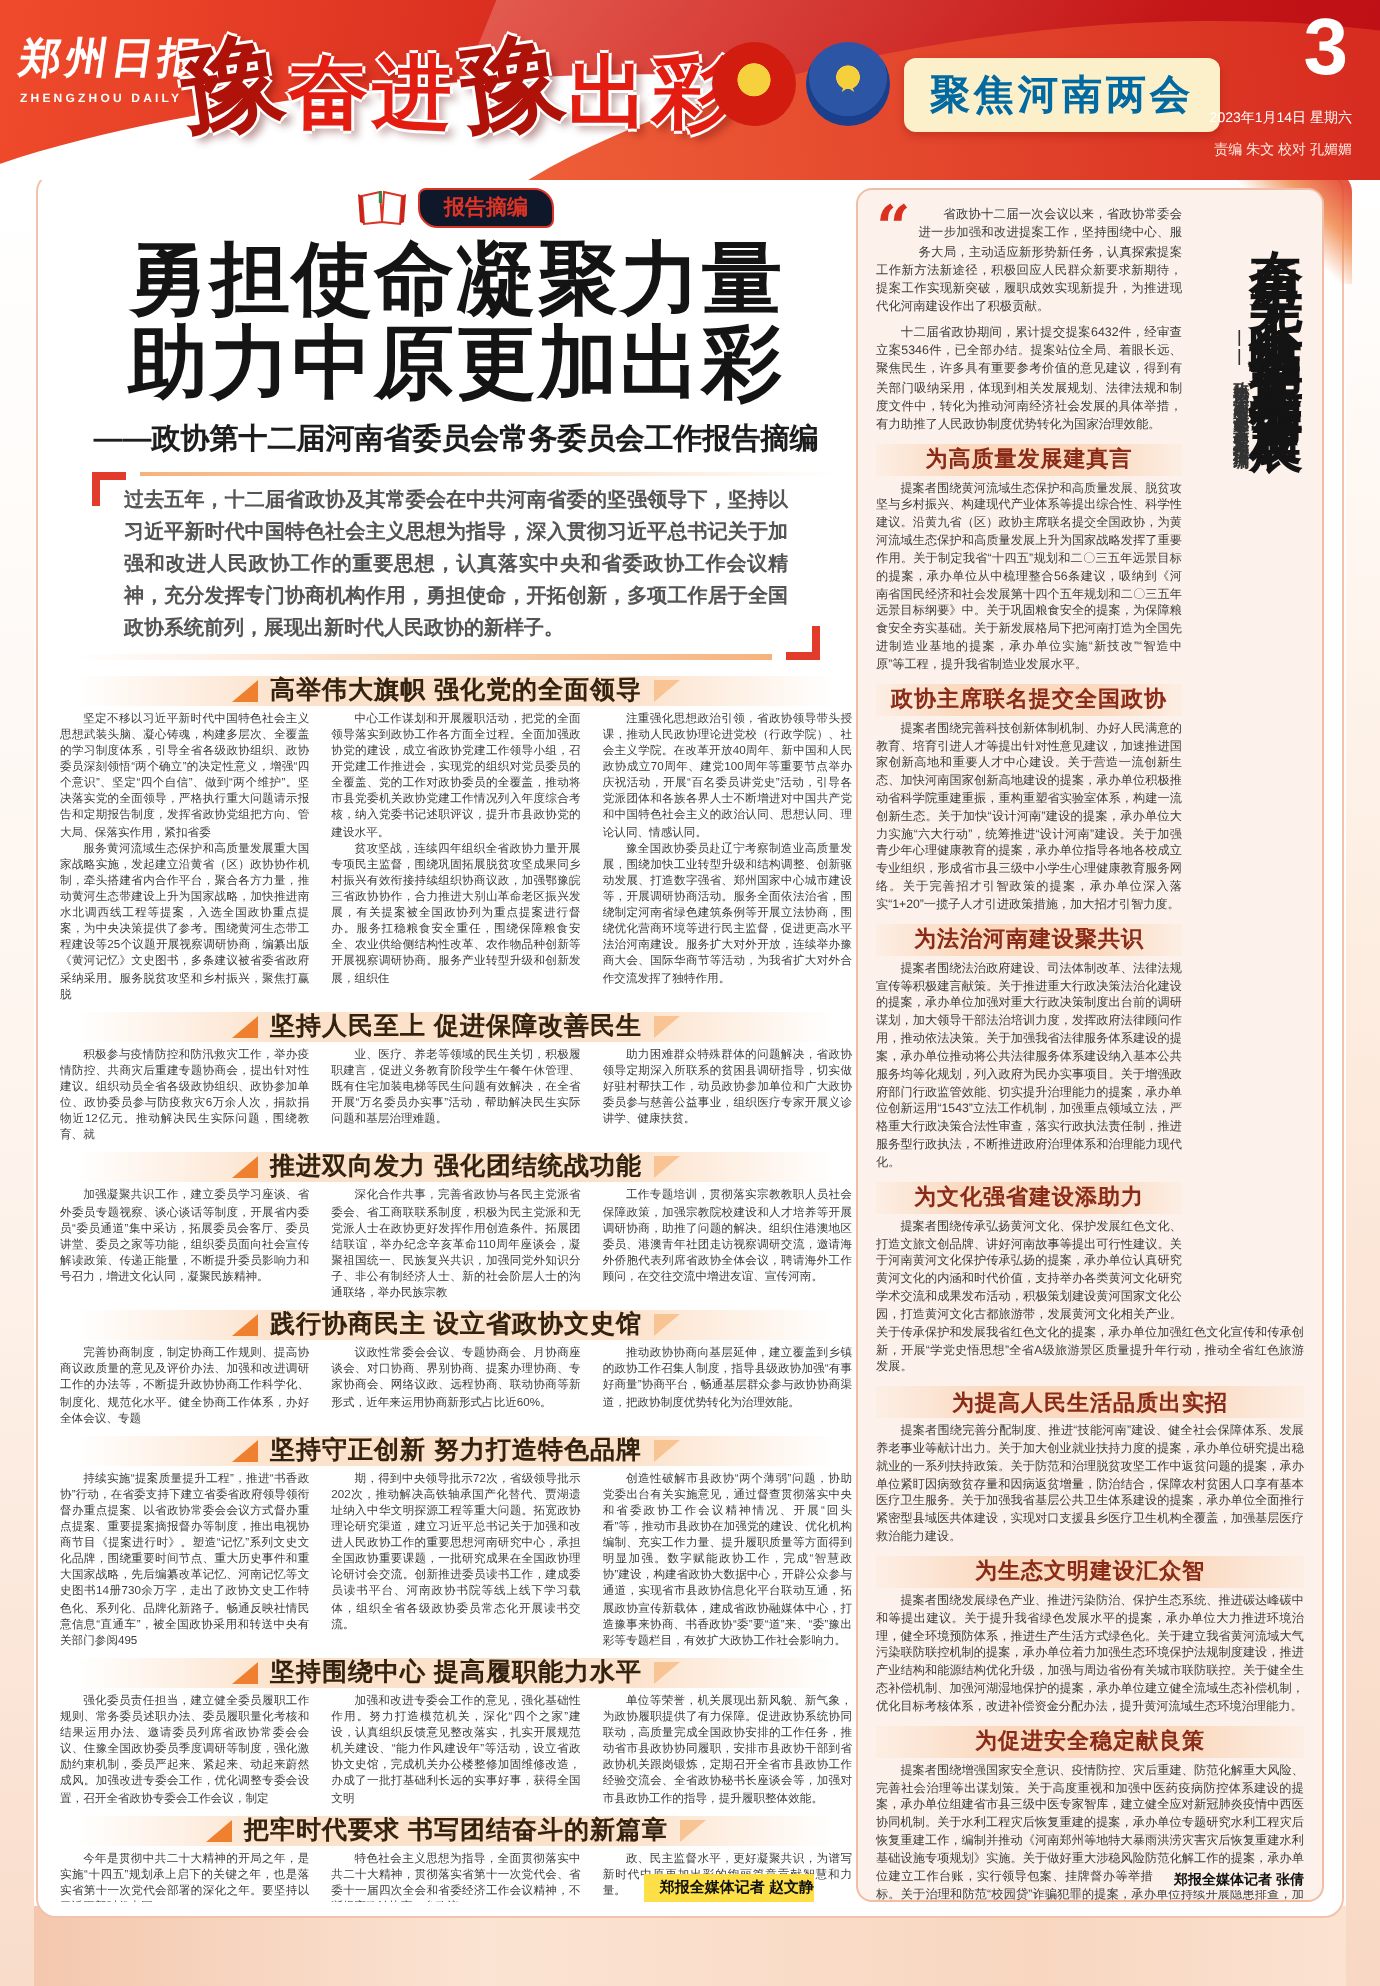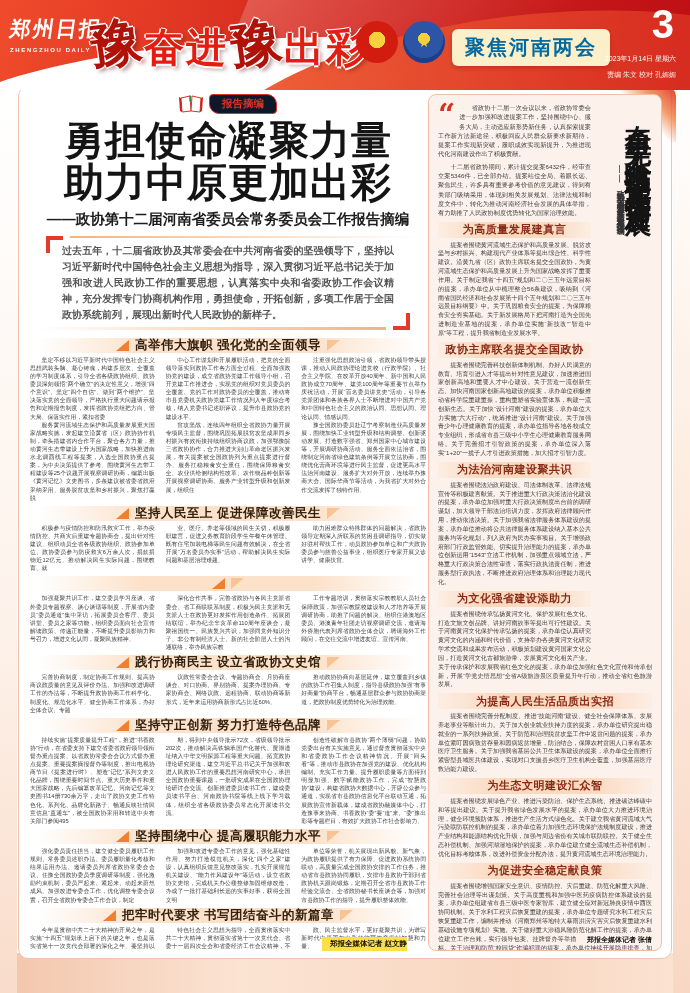--- a/index.html
+++ b/index.html
@@ -177,20 +177,21 @@
     <div class="lsec-cols">
           <p class="lcol">积极参与疫情防控和防汛救灾工作，举办疫情防控、共商灾后重建专题协商会，提出针对性建议。组织动员全省各级政协组织、政协参加单位、政协委员参与防疫救灾6万余人次，捐款捐物近12亿元。推动解决民生实际问题，围绕教育、就</p>
           <p class="lcol">业、医疗、养老等领域的民生关切，积极履职建言，促进义务教育阶段学生午餐午休管理、既有住宅加装电梯等民生问题有效解决，在全省开展“万名委员办实事”活动，帮助解决民生实际问题和基层治理难题。</p>
           <p class="lcol">助力困难群众特殊群体的问题解决，省政协领导定期深入所联系的贫困县调研指导，切实做好驻村帮扶工作，动员政协参加单位和广大政协委员参与慈善公益事业，组织医疗专家开展义诊讲学、健康扶贫。</p>
         </div>
   </section>
 
   <section class="lsec">
     <div class="lsec-head">
       <span class="tri tri-l"></span>
+      <span class="lsec-title">推进双向发力 强化团结统战功能</span>
       <span class="tri tri-r"></span>
     </div>
     <div class="lsec-cols">
           <p class="lcol">加强凝聚共识工作，建立委员学习座谈、省外委员专题视察、谈心谈话等制度，开展省内委员“委员通道”集中采访，拓展委员会客厅、委员讲堂、委员之家等功能，组织委员面向社会宣传解读政策、传递正能量，不断提升委员影响力和号召力，增进文化认同，凝聚民族精神。</p>
           <p class="lcol">深化合作共事，完善省政协与各民主党派省委会、省工商联联系制度，积极为民主党派和无党派人士在政协更好发挥作用创造条件。拓展团结联谊，举办纪念辛亥革命110周年座谈会，凝聚祖国统一、民族复兴共识，加强同党外知识分子、非公有制经济人士、新的社会阶层人士的沟通联络，举办民族宗教</p>
           <p class="lcol">工作专题培训，贯彻落实宗教教职人员社会保障政策，加强宗教院校建设和人才培养等开展调研协商，助推了问题的解决。组织住港澳地区委员、港澳青年社团走访视察调研交流，邀请海外侨胞代表列席省政协全体会议，聘请海外工作顾问，在交往交流中增进友谊、宣传河南。</p>
         </div>
   </section>
 
   <section class="lsec">

